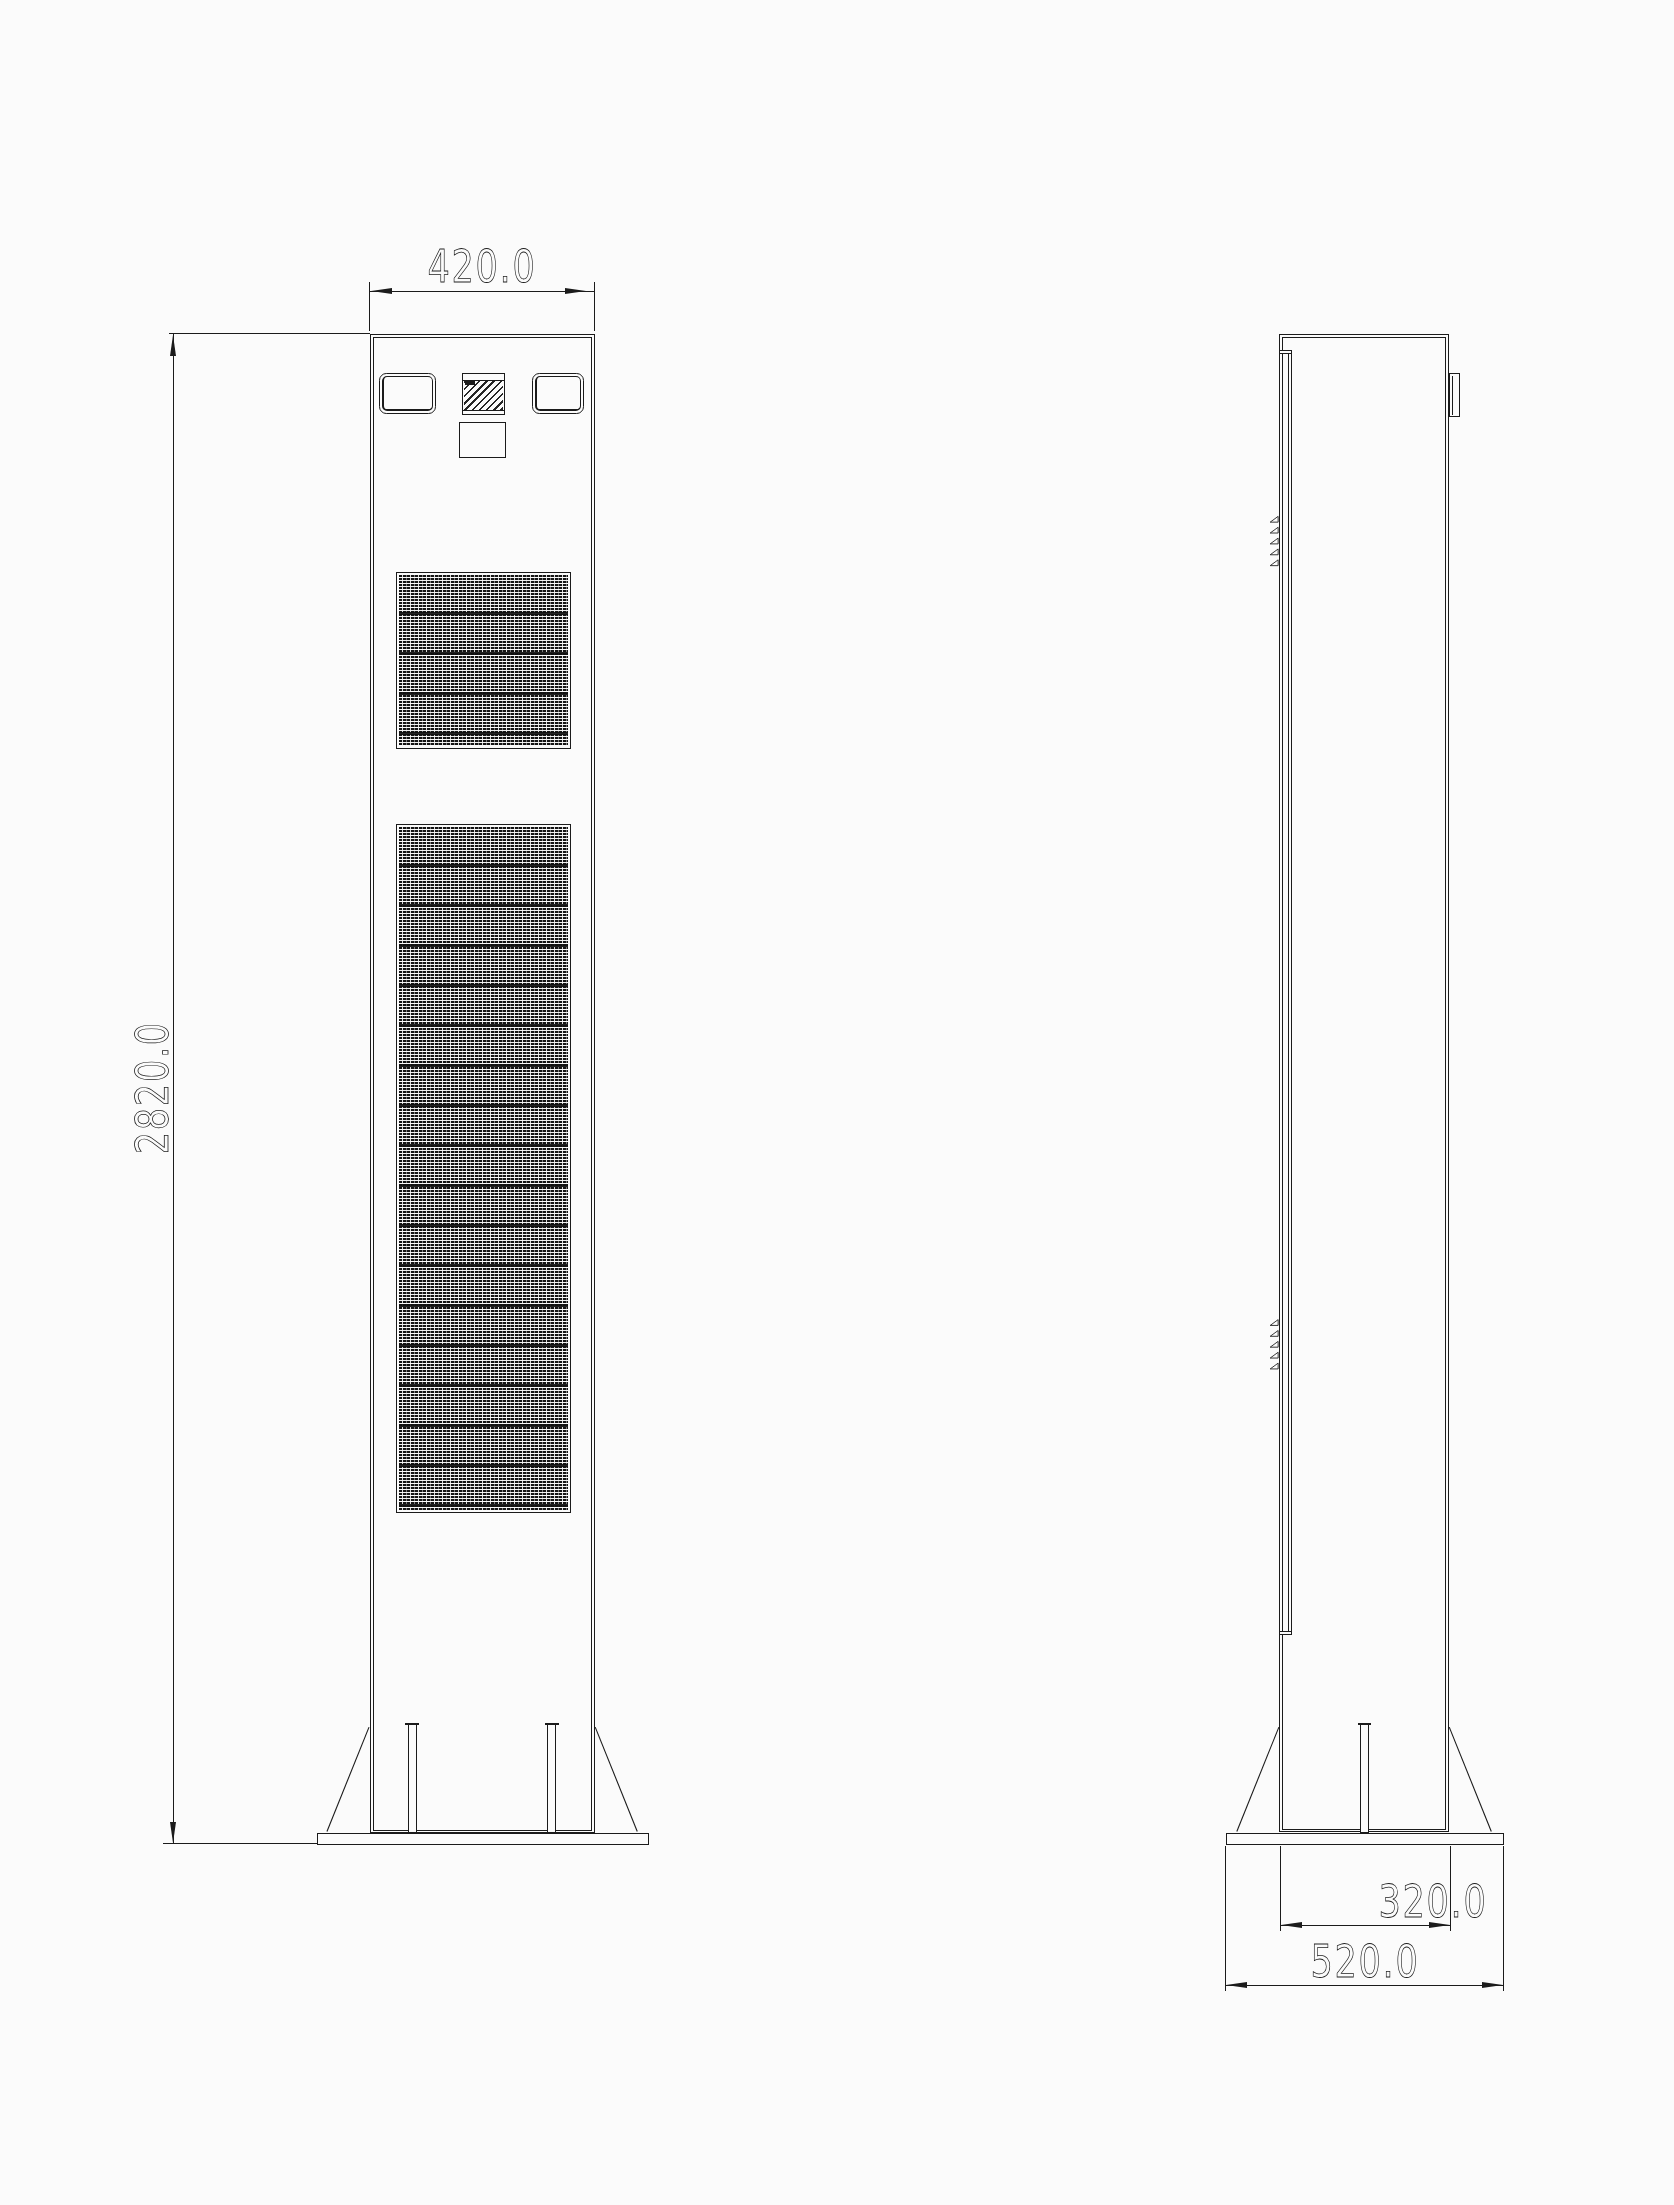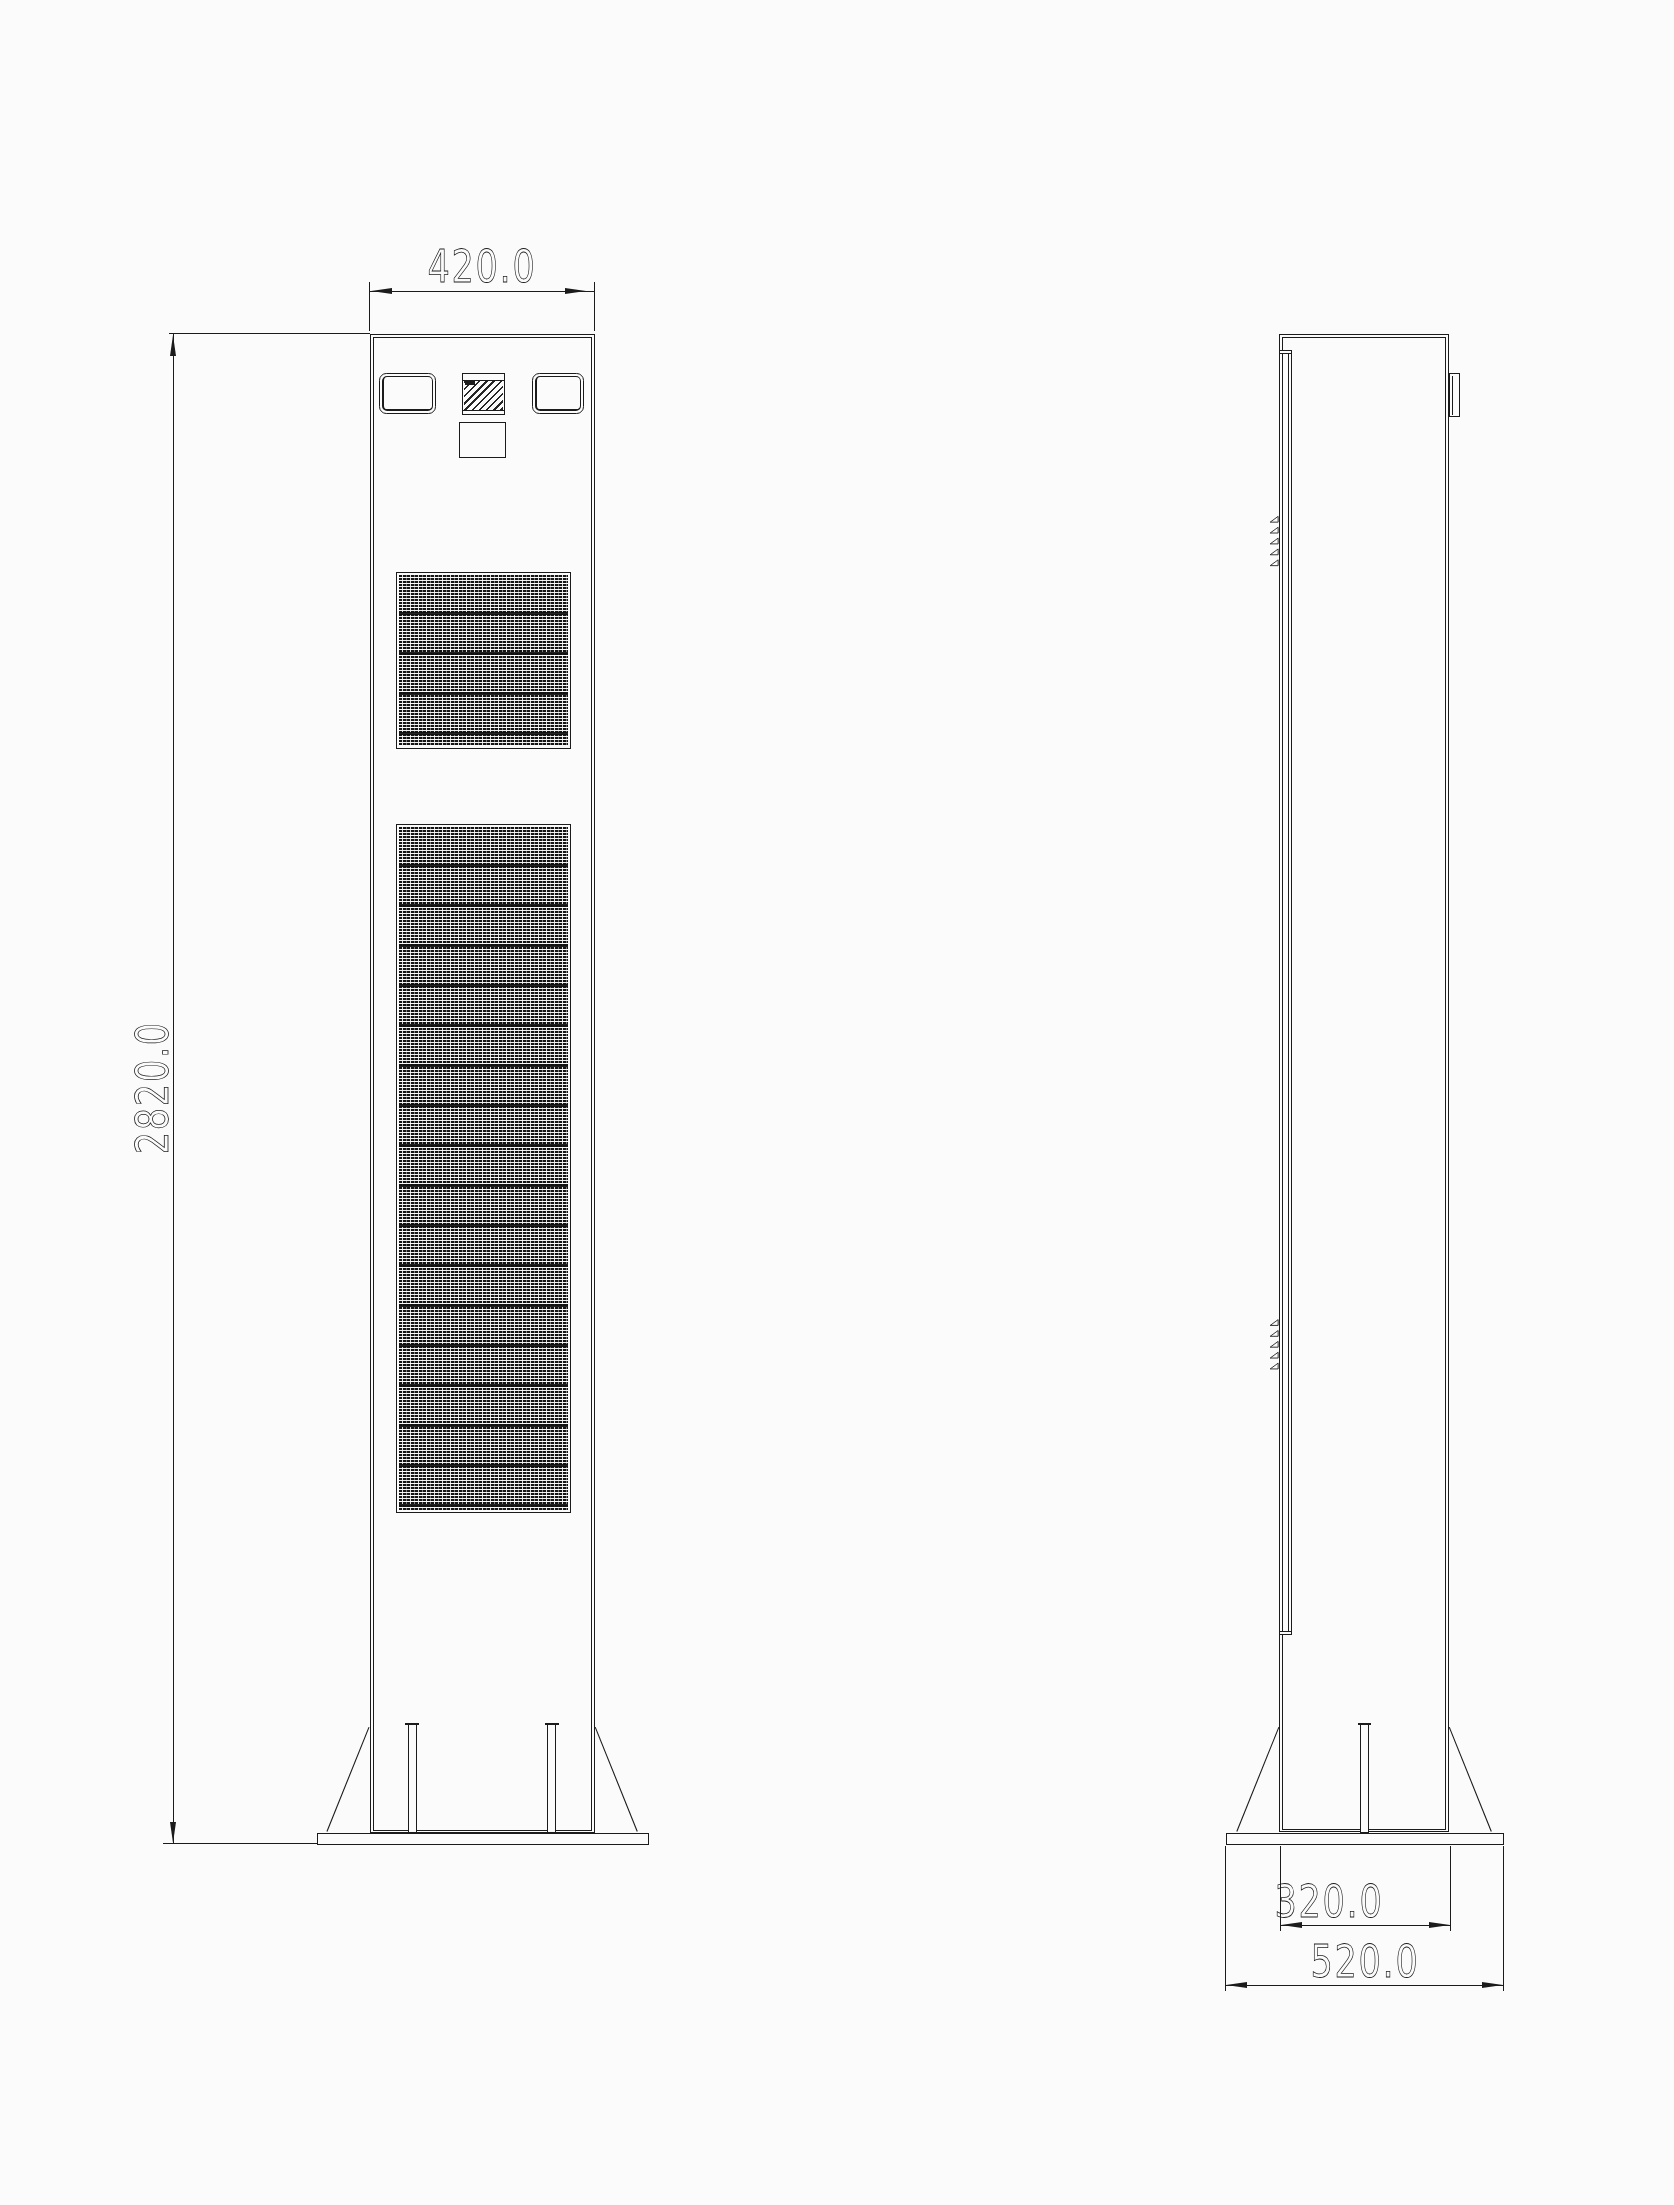--- a/index.html
+++ b/index.html
@@ -121,21 +121,21 @@
     <div class="abs post" style="left:1360px;top:1724px;width:8.7px;height:109px;"></div>
     <div class="abs post-cap" style="left:1358px;top:1723px;width:13px;"></div>
 
     <div class="abs outline" style="left:1226px;top:1833px;width:278px;height:11.6px;border-width:1.1px;"></div>
 
     <div class="abs vline" style="left:1280px;top:1846px;height:85px;width:0.7px;"></div>
     <div class="abs vline" style="left:1450px;top:1846px;height:85px;width:0.7px;"></div>
     <div class="abs hline" style="left:1280px;top:1925px;width:170px;"></div>
     <div class="abs arr arr-left" style="left:1281px;top:1922px;"></div>
     <div class="abs arr arr-right" style="left:1429px;top:1922px;"></div>
-    <div class="abs dim-wrap" style="left:1244px;top:1884px;width:170px;height:40px;">
+    <div class="abs dim-wrap" style="left:1348px;top:1884px;width:170px;height:40px;">
       <span class="dim-text">320.0</span>
     </div>
 
     <div class="abs vline" style="left:1225px;top:1846px;height:145px;width:0.7px;"></div>
     <div class="abs vline" style="left:1503px;top:1846px;height:145px;width:0.7px;"></div>
     <div class="abs hline" style="left:1226px;top:1985px;width:278px;"></div>
     <div class="abs arr arr-left" style="left:1226px;top:1982px;"></div>
     <div class="abs arr arr-right" style="left:1482px;top:1982px;"></div>
     <div class="abs dim-wrap" style="left:1226px;top:1944px;width:278px;height:40px;">
       <span class="dim-text">520.0</span>

